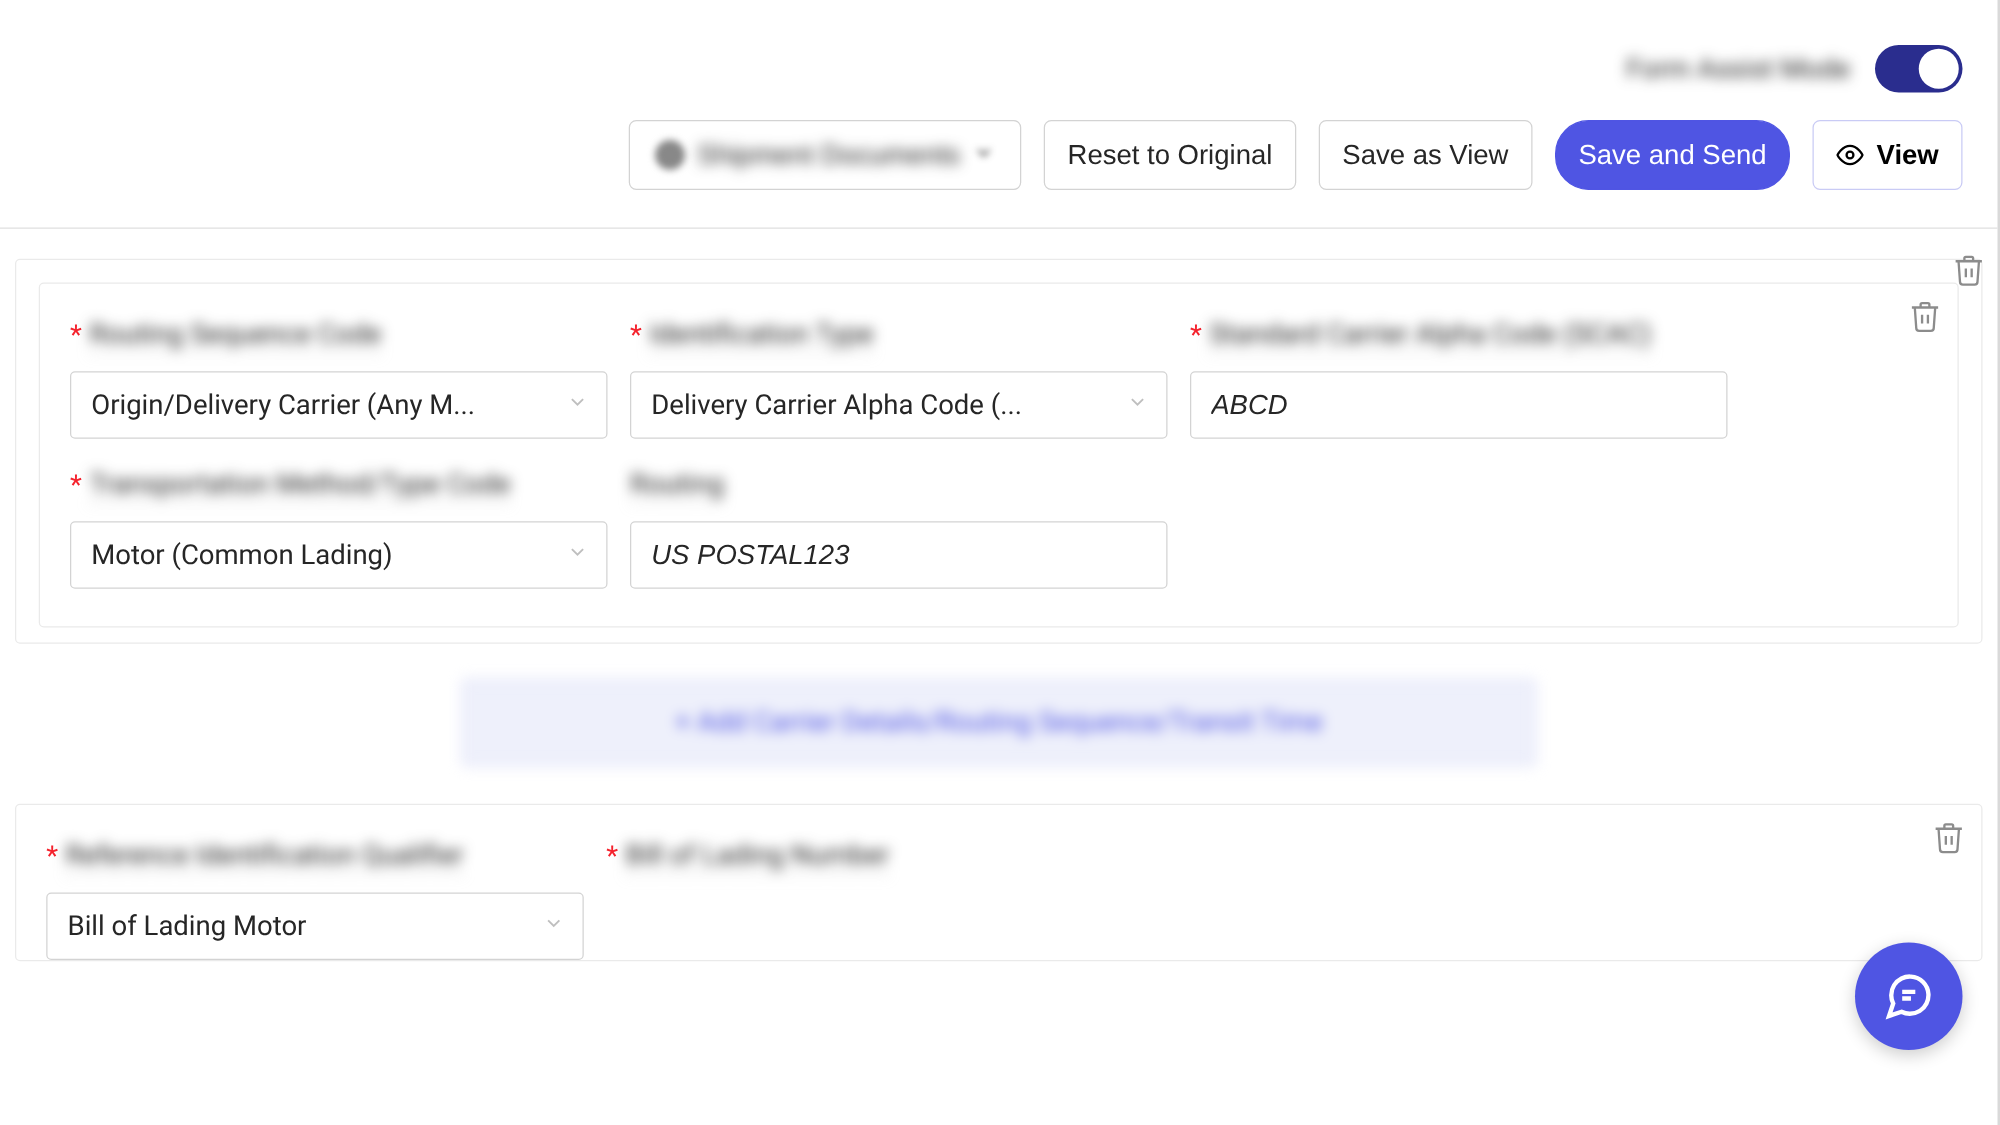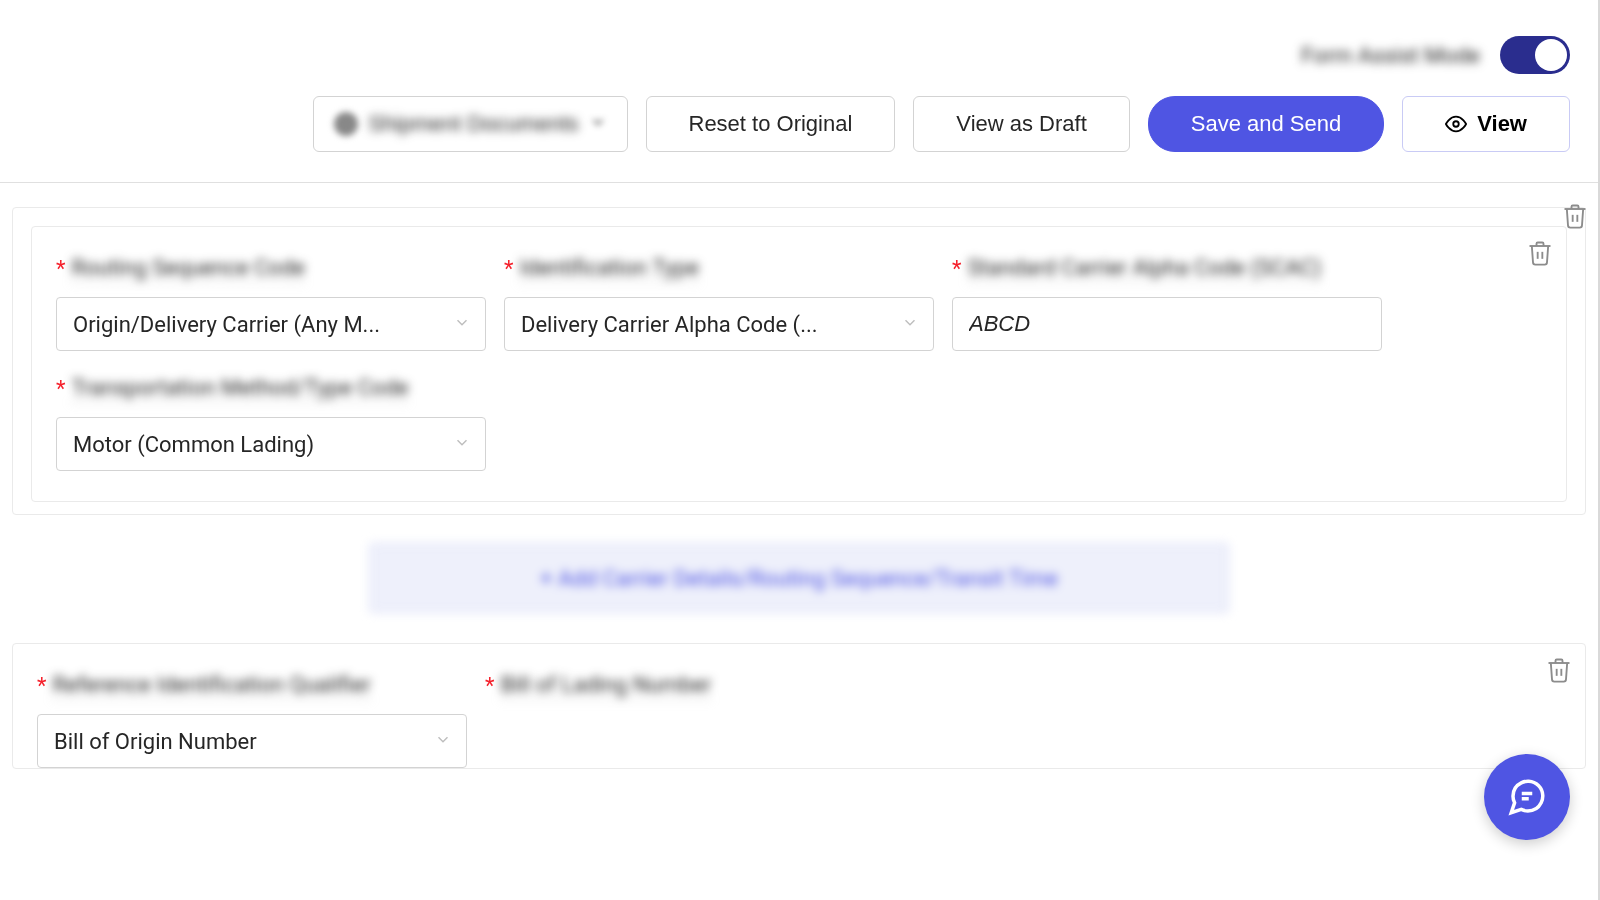--- a/index.html
+++ b/index.html
@@ -5,21 +5,21 @@
   * { box-sizing: border-box; margin: 0; padding: 0; }
   html, body { width: 1600px; height: 900px; font-family: -apple-system, BlinkMacSystemFont, "Segoe UI", Roboto, sans-serif; background: #fff; color: #262626; overflow: hidden; }
   .page { width: 100%; height: 100%; position: relative; border-right: 2px solid #d9d9d9; }
   
   .header-row { display: flex; align-items: center; justify-content: flex-end; padding: 36px 28px 10px 0; gap: 20px; }
   .toggle-label { font-size: 22px; color: #262626; filter: blur(5px); }
   .toggle { width: 70px; height: 38px; border-radius: 20px; background: #2a2d8e; position: relative; cursor: pointer; }
   .toggle-knob { position: absolute; right: 3px; top: 3px; width: 32px; height: 32px; border-radius: 50%; background: #fff; }
   
   .button-row { display: flex; justify-content: flex-end; gap: 18px; padding: 12px 28px 30px 0; }
-  .btn { font-size: 22px; padding: 14px 42px; border-radius: 6px; cursor: pointer; display: inline-flex; align-items: center; gap: 10px; border: 1px solid #d3d3d3; background: #fff; color: #262626; }
+  .btn { font-size: 22px; padding: 14px 18px; border-radius: 6px; cursor: pointer; display: inline-flex; align-items: center; gap: 10px; border: 1px solid #d3d3d3; background: #fff; color: #262626; }
   .btn-docs { padding: 14px 20px; }
   .btn-docs .icon-circle { width: 24px; height: 24px; border-radius: 50%; background: #888; display: inline-block; filter: blur(3px); }
   .btn-docs .lbl { filter: blur(5px); }
   .btn-primary { background: #4f55e3; color: #fff; border-color: #4f55e3; border-radius: 27px; }
   .btn-view { color: #000000; border-color: #c9cbf5; font-weight: bold; }
   .eye-icon { width: 22px; height: 22px; }
   
   .divider { height: 1px; background: #e0e0e0; margin: 0 0 24px 0; }
   
   .section-outer { margin: 0 12px; border: 1px solid #eaeaea; border-radius: 4px; padding: 18px 18px 12px 18px; position: relative; }
@@ -67,21 +67,21 @@
     <button class="btn btn-docs">
       <span class="icon-circle"></span>
       <span class="lbl">Shipment Documents</span>
       <span class="chev" style="filter:blur(3px);">
         <svg class="chev-icon" viewBox="0 0 24 24" fill="none" stroke="currentColor" stroke-width="2">
             <polyline points="6 9 12 15 18 9"></polyline>
           </svg>
       </span>
     </button>
     <button class="btn">Reset to Original</button>
-    <button class="btn">View as Draft</button>
+    <button class="btn">Save as View</button>
     <button class="btn btn-primary">Save and Send</button>
     <button class="btn btn-view">
       <svg class="eye-icon" viewBox="0 0 24 24" fill="none" stroke="currentColor" stroke-width="2">
           <path d="M1 12s4-8 11-8 11 8 11 8-4 8-11 8-11-8-11-8z"></path>
           <circle cx="12" cy="12" r="3"></circle>
         </svg>
       <span>View</span>
     </button>
   </div>
 
@@ -149,20 +149,26 @@
               <span class="label-text">Transportation Method/Type Code</span>
             </div>
           <div class="select">
             <span class="truncate">Motor (Common Lading)</span>
             <span class="chev"><svg class="chev-icon" viewBox="0 0 24 24" fill="none" stroke="currentColor" stroke-width="2">
                   <polyline points="6 9 12 15 18 9"></polyline>
                 </svg></span>
           </div>
         </div>
 
+        <div class="field">
+          <div class="field-label">
+              <span class="label-text">Routing</span>
+            </div>
+          <input class="input" value="US POSTAL123" style="">
+        </div>
       </div>
     </div>
   </div>
 
   <div class="add-button-row">
     <div class="add-button">
       <span>+  Add Carrier Details/Routing Sequence/Transit Time</span>
     </div>
   </div>
 
@@ -176,21 +182,21 @@
           <path d="M9 6V4a1 1 0 0 1 1-1h4a1 1 0 0 1 1 1v2"></path>
         </svg>
     </span>
     <div class="form-grid">
       <div class="field">
         <div class="field-label">
             <span class="req">*</span>
             <span class="label-text">Reference Identification Qualifier</span>
           </div>
         <div class="select">
-          <span class="truncate">Bill of Origin Number</span>
+          <span class="truncate">Bill of Lading Motor</span>
           <span class="chev"><svg class="chev-icon" viewBox="0 0 24 24" fill="none" stroke="currentColor" stroke-width="2">
                 <polyline points="6 9 12 15 18 9"></polyline>
               </svg></span>
         </div>
       </div>
 
       <div class="field">
         <div class="field-label">
             <span class="req">*</span>
             <span class="label-text">Bill of Lading Number</span>

